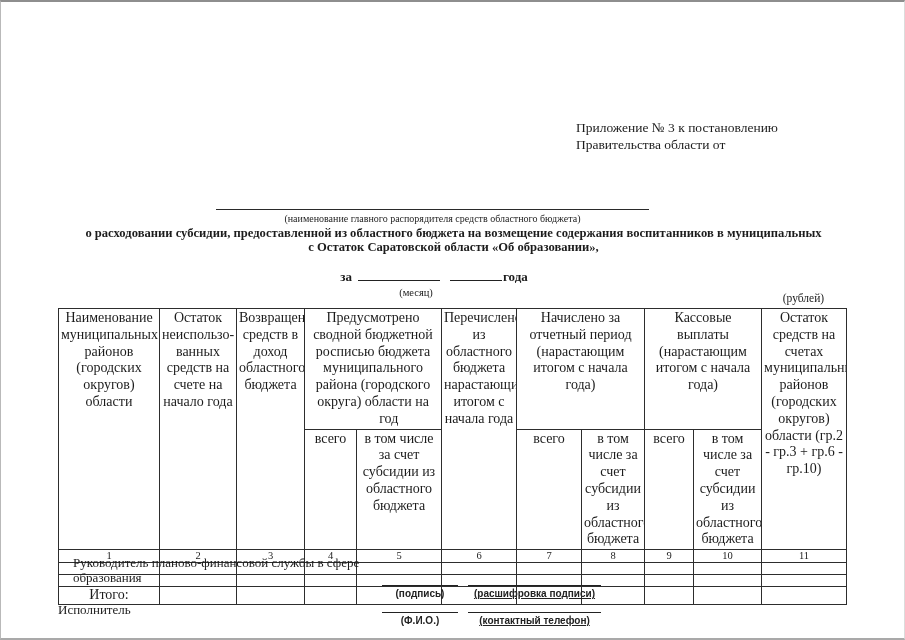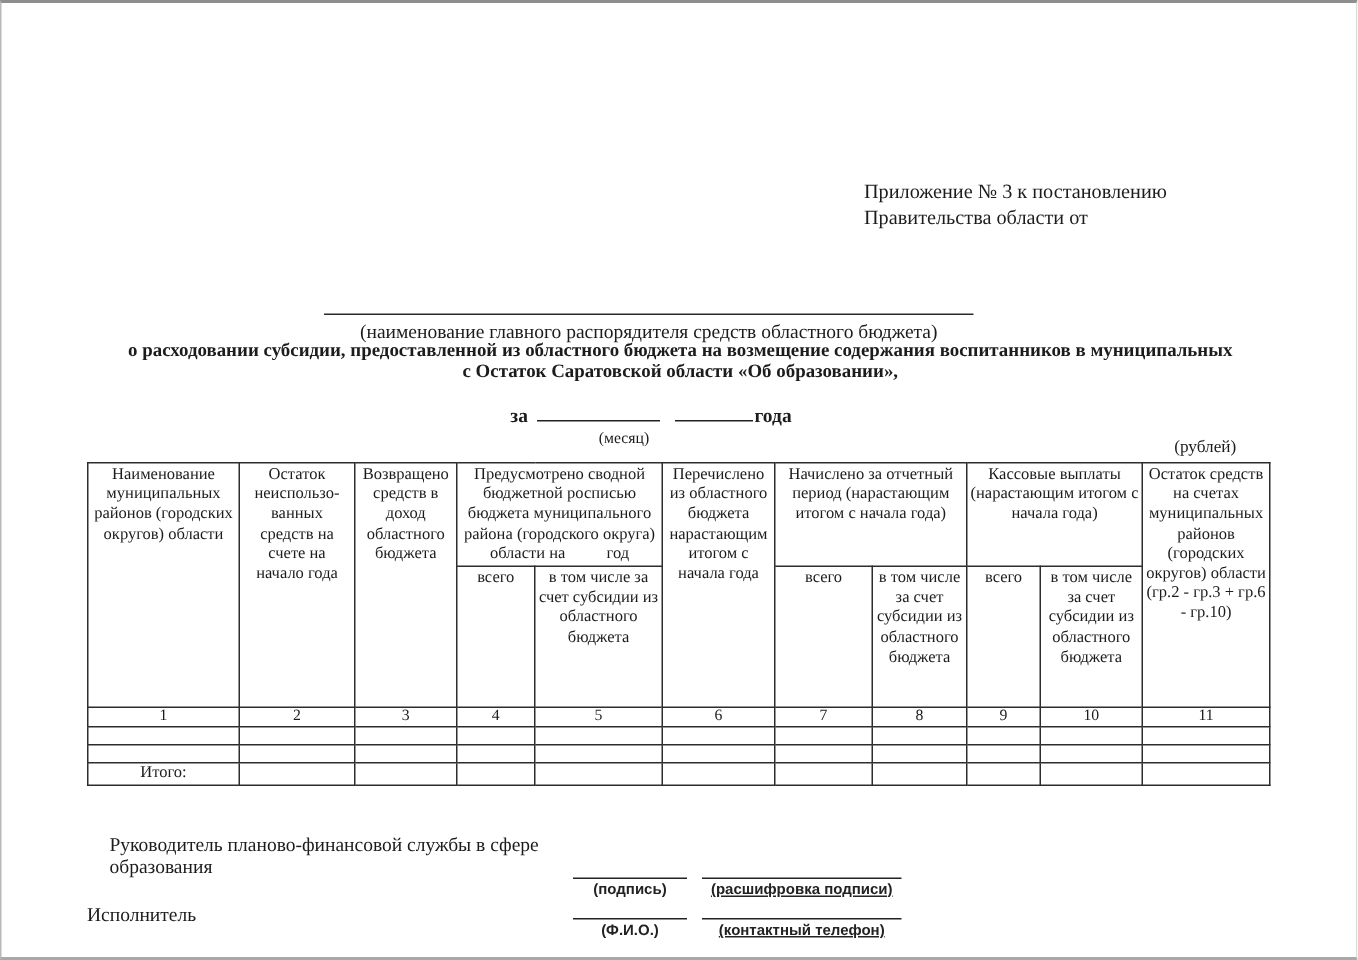--- a/index.html
+++ b/index.html
@@ -11,37 +11,37 @@
     box-sizing:border-box;
   }
   .appendix{position:absolute;left:575px;top:117px;width:320px;font-size:13.5px;line-height:17px;}
   .appendix .stamped{
     font-family:"DejaVu Sans Mono",monospace;font-size:11.5px;color:#555;
     letter-spacing:.4px;margin-top:3px;
   }
   .report-title{position:absolute;left:0;top:179px;width:905px;text-align:center;
     font-size:15px;font-weight:bold;}
   .title-rule{position:absolute;left:215px;top:207px;width:433px;border-bottom:1.5px solid #2a2a2a;}
-  .title-caption{position:absolute;left:195px;top:211px;width:473px;text-align:center;font-size:13px;}
+  .title-caption{position:absolute;left:195px;top:211px;width:473px;text-align:center;font-size:10px;}
   .descr{position:absolute;left:40px;top:224px;width:825px;text-align:center;
     font-size:12.6px;font-weight:bold;line-height:14px;white-space:nowrap;}
   .period-line{position:absolute;left:0;top:266px;width:866px;text-align:center;
     font-size:13px;font-weight:bold;}
   .blank{display:inline-block;border-bottom:1.4px solid #222;vertical-align:baseline;height:12px;}
   .blank-month{width:82px;margin-left:6px;}
   .blank-year{width:52px;margin-left:10px;margin-right:1px;}
   .month-caption{position:absolute;left:350px;top:285px;width:130px;text-align:center;font-size:10.5px;}
   .units-label{position:absolute;left:760px;top:290px;width:85px;text-align:center;font-size:11.5px;}
   .report-table{
     position:absolute;left:57px;top:306px;width:788px;
     border-collapse:collapse;table-layout:fixed;
   }
   .report-table th,.report-table td{
     border:1px solid #2d2d2d;padding:1px 2px;font-weight:normal;
-    font-size:11px;line-height:1.2;text-align:center;vertical-align:top;
+    font-size:14px;line-height:1.2;text-align:center;vertical-align:top;
     overflow:hidden;
   }
   .report-table thead tr.grp th{height:66px;}
   .report-table thead tr.sub th{height:91px;margin-left:23px;}
   .report-table tr.numrow td{height:12px;font-size:10.5px;line-height:1;padding:0;vertical-align:middle;}
   .report-table tr.blankrow td{height:11px;padding:0;}
   .report-table tr.totalrow td{height:14px;padding:0;vertical-align:middle;}
   .total-label{font-weight:bold;font-size:11px;}
   .footer-head{position:absolute;left:57px;top:553px;width:310px;font-size:13px;line-height:15px;margin-left:15px;}
   .footer-exec{position:absolute;left:57px;top:600px;width:200px;font-size:13px;}

